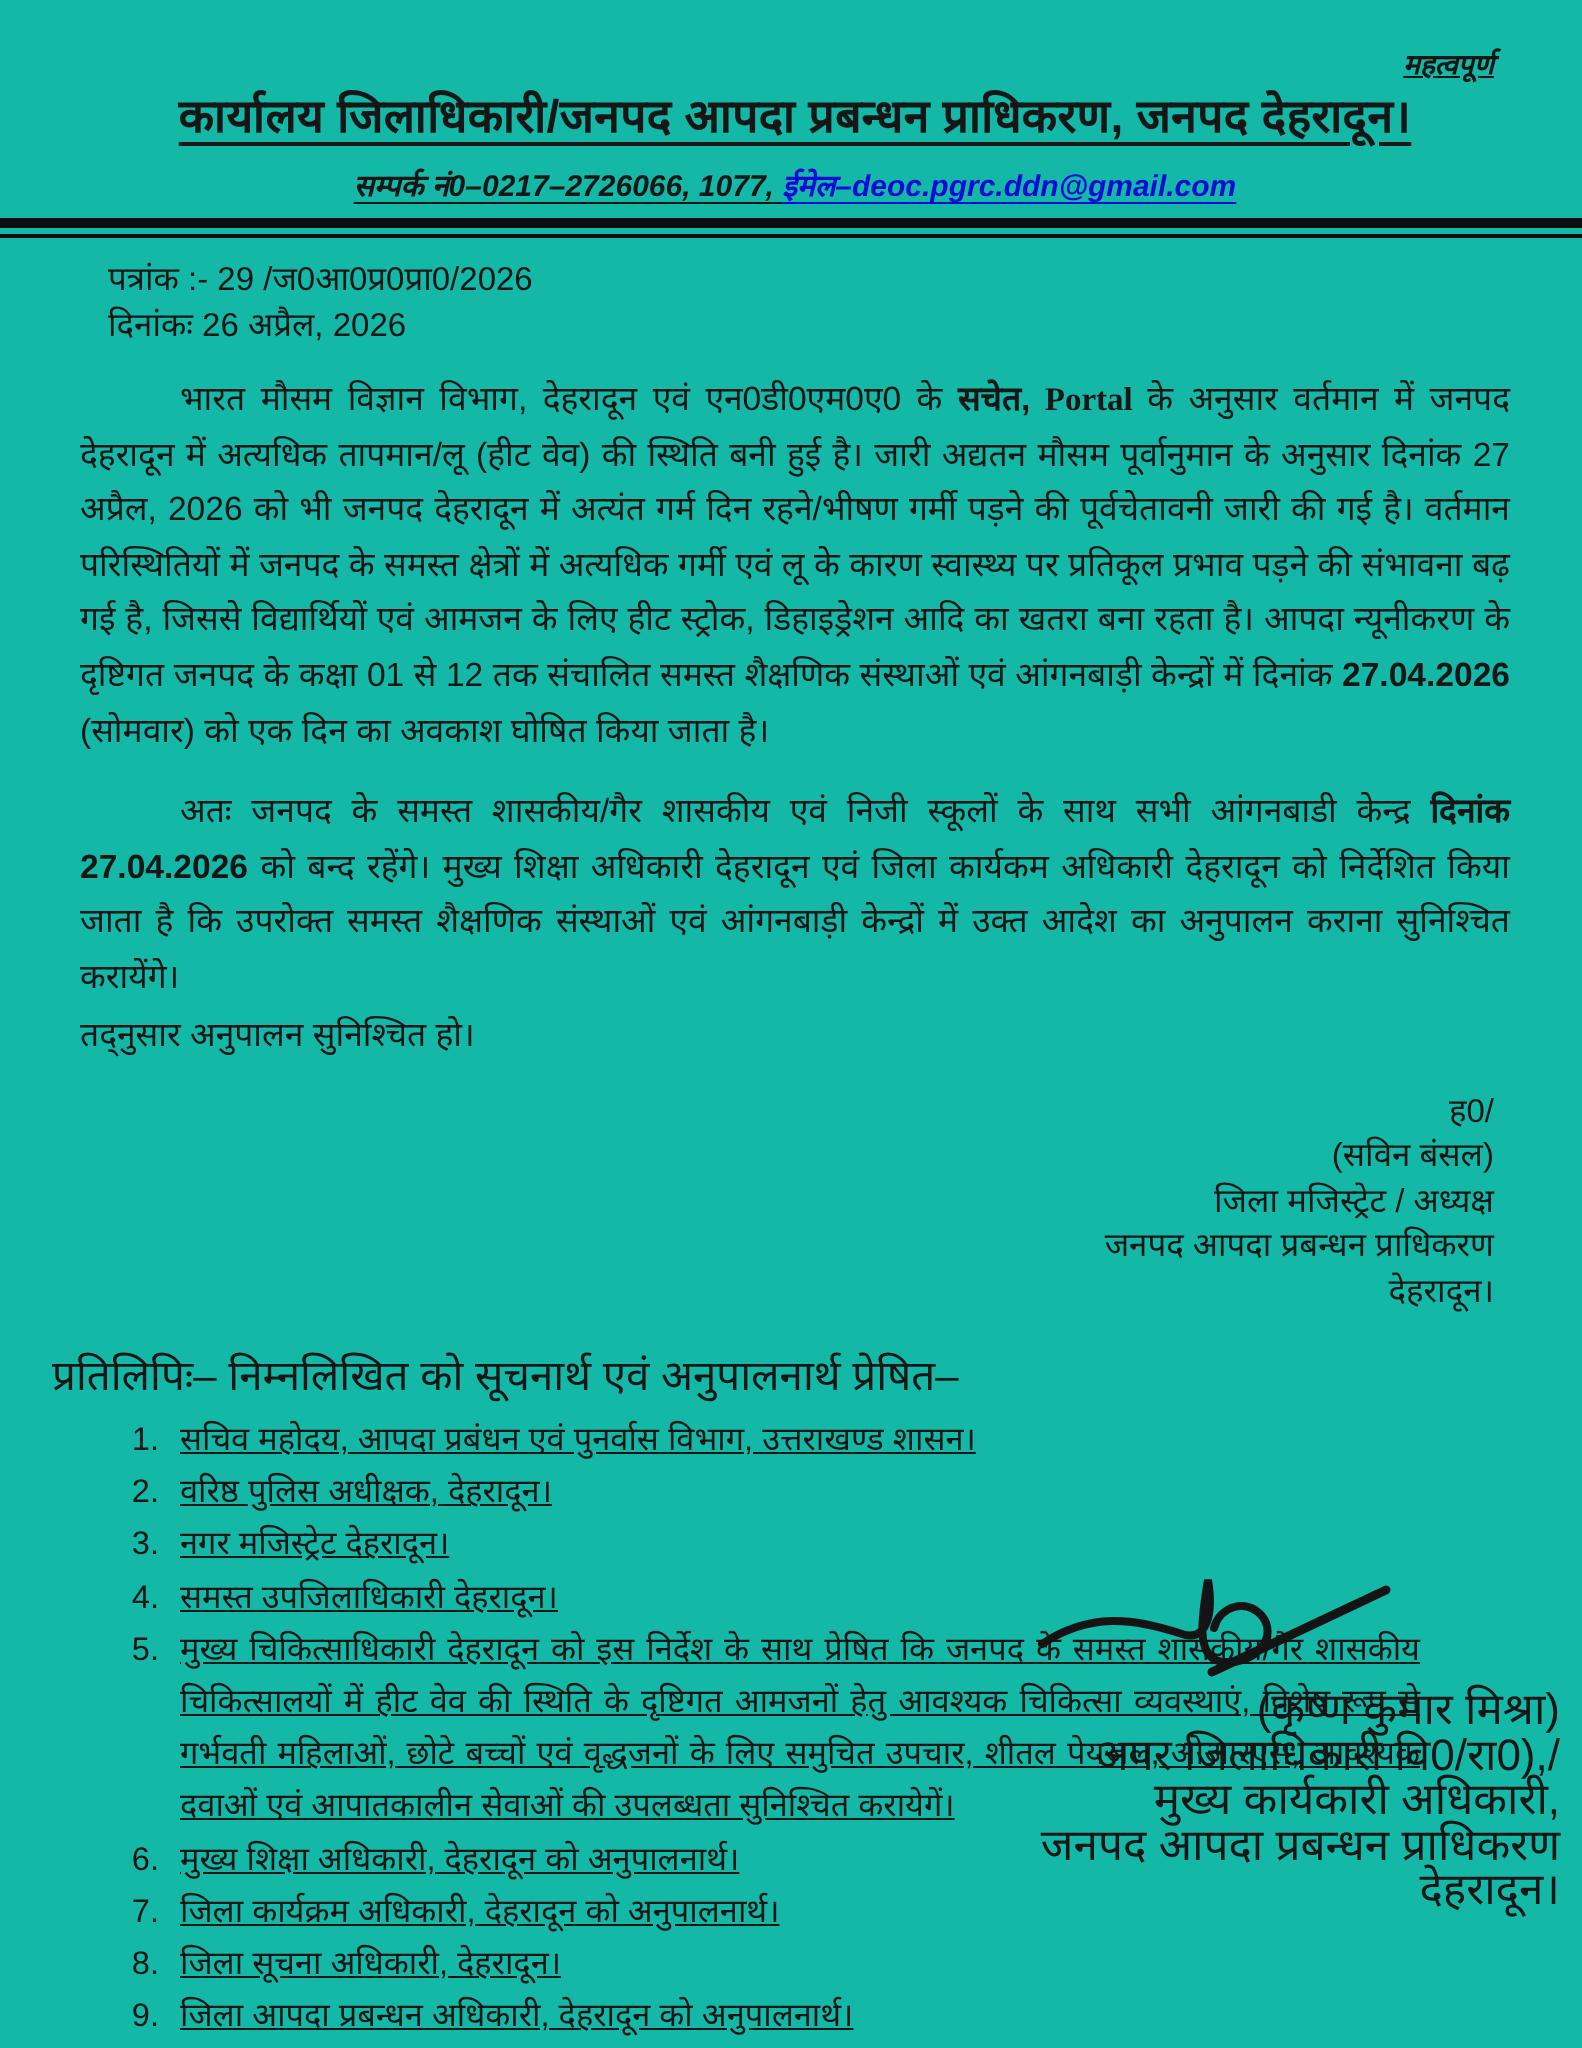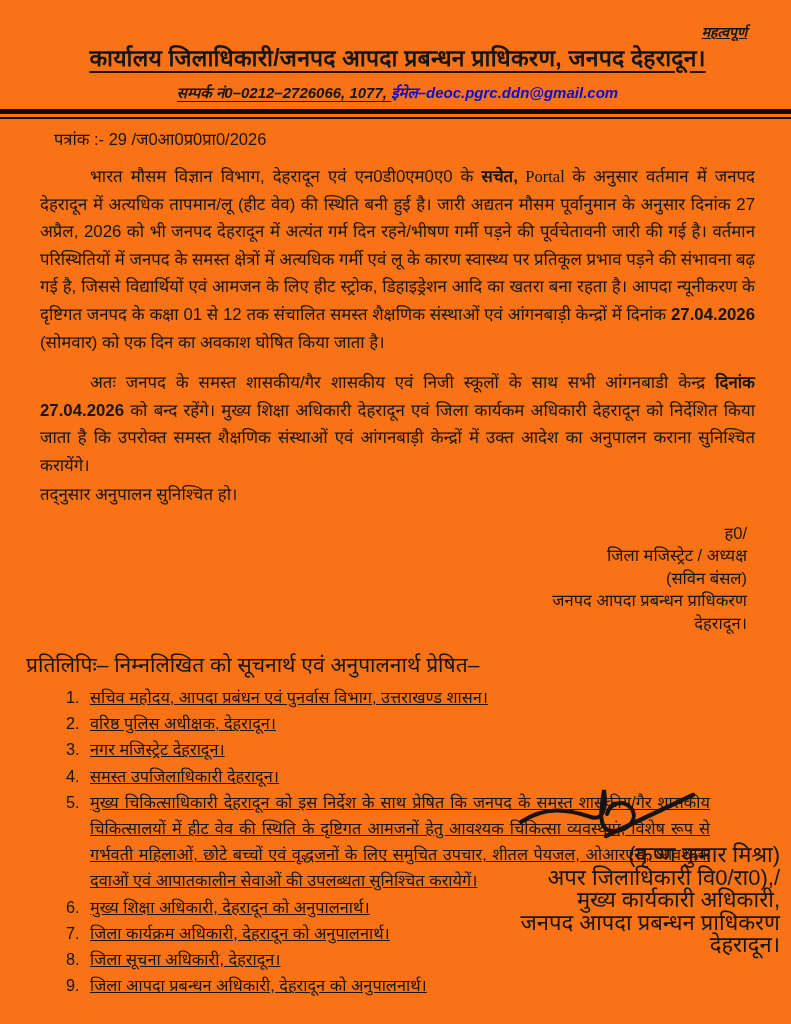--- a/index.html
+++ b/index.html
@@ -1,20 +1,20 @@
 <!DOCTYPE html>
 <html lang="hi"><head>
 <meta charset="utf-8">
 <style>
   html,body{margin:0;padding:0;background:#e8e8e8;}
   .page{
     position:relative;
     width:791px;height:1024px;
     margin:0 auto;
-    background:#f97316;
+    background:#14b8a6;
     color:#161616;
     font-family:"Liberation Sans", sans-serif;
     overflow:hidden;
     box-sizing:border-box;
     padding:22px 36px 0 40px;
   }
   
   .tag{
     text-align:right;
     font-size:14px;font-weight:bold;font-style:italic;
@@ -29,21 +29,21 @@
     text-underline-offset:5px;
     text-decoration-thickness:2px;
     letter-spacing:0.2px;
   }
   .contact-line{
     text-align:center;
     font-size:15px;font-weight:bold;font-style:italic;
     margin-top:9px;
   }
   .contact-line .black{ text-decoration:underline; text-underline-offset:3px;}
-  .contact-line .mail{ text-underline-offset:3px;}
+  .contact-line .mail{ text-decoration:underline; text-underline-offset:3px;}
   .rule{
     margin:7px -36px 0 -40px;
     border-top:5px solid #0d0d0d;
     border-bottom:2px solid #0d0d0d;
     height:3px;
   }
   
   .ref-row{
     display:flex;justify-content:space-between;align-items:baseline;
     font-size:16.5px;
@@ -63,21 +63,21 @@
   }
   
   .para{
     font-size:16.8px;
     line-height:27.6px;
     text-align:justify;
     margin:13px 0 0 0;
     text-indent:50px;
   }
   .para b{font-weight:bold;}
-  .latin{font-family:"Liberation Serif", serif;font-weight:normal;font-size:16.5px;}
+  .latin{font-family:"Liberation Serif", serif;font-weight:bold;font-size:16.5px;}
   .bold-tail{
     font-size:16.8px;line-height:27px;font-weight:normal;
     margin:1px 0 0 0;
   }
   
   .sig1{
     width:330px;
     margin:14px 8px 0 auto;
     text-align:right;
     font-size:16.5px;
@@ -116,40 +116,41 @@
 
 <div class="page">
 
   <div class="tag">
     <span>महत्वपूर्ण</span>
   </div>
 
   <div class="letterhead-title">कार्यालय जिलाधिकारी/जनपद आपदा प्रबन्धन प्राधिकरण, जनपद देहरादून।</div>
 
   <div class="contact-line">
-    <span class="black">सम्पर्क नं0–0212–2726066, 1077, </span><a class="mail" style="color:#0b0bd6;cursor:pointer;">ईमेल–deoc.pgrc.ddn@gmail.com</a>
+    <span class="black">सम्पर्क नं0–0217–2726066, 1077, </span><a class="mail" style="color:#0b0bd6;cursor:pointer;">ईमेल–deoc.pgrc.ddn@gmail.com</a>
   </div>
 
   <div class="rule"></div>
 
   <div class="ref-row">
     <span>पत्रांक :- 29  /ज0आ0प्र0प्रा0/2026</span>
+    <span>दिनांकः  26  अप्रैल,  2026</span>
   </div>
 
 
   <p class="para"><span>भारत मौसम विज्ञान विभाग, देहरादून एवं एन0डी0एम0ए0 के </span><b>सचेत,</b><span class="latin"> Portal </span><span>के अनुसार वर्तमान में जनपद देहरादून में अत्यधिक तापमान/लू (हीट वेव) की स्थिति बनी हुई है। जारी अद्यतन मौसम पूर्वानुमान के अनुसार दिनांक 27 अप्रैल, 2026 को भी जनपद देहरादून में अत्यंत गर्म दिन रहने/भीषण गर्मी पड़ने की पूर्वचेतावनी जारी की गई है। वर्तमान परिस्थितियों में जनपद के समस्त क्षेत्रों में अत्यधिक गर्मी एवं लू के कारण स्वास्थ्य पर प्रतिकूल प्रभाव पड़ने की संभावना बढ़ गई है, जिससे विद्यार्थियों एवं आमजन के लिए हीट स्ट्रोक, डिहाइड्रेशन आदि का खतरा बना रहता है। आपदा न्यूनीकरण के दृष्टिगत जनपद के कक्षा 01 से 12 तक संचालित समस्त शैक्षणिक संस्थाओं एवं आंगनबाड़ी केन्द्रों में दिनांक </span><b>27.04.2026</b><span> (सोमवार) को एक दिन का अवकाश घोषित किया जाता है।</span></p>
 
   <p class="para"><span>अतः जनपद के समस्त शासकीय/गैर शासकीय एवं निजी स्कूलों के साथ सभी आंगनबाडी केन्द्र </span><b>दिनांक 27.04.2026</b><span> को बन्द रहेंगे। मुख्य शिक्षा अधिकारी देहरादून एवं जिला कार्यकम अधिकारी देहरादून को निर्देशित किया जाता है कि उपरोक्त समस्त शैक्षणिक संस्थाओं एवं आंगनबाड़ी केन्द्रों में उक्त आदेश का अनुपालन कराना सुनिश्चित करायेंगे।</span></p>
 
   <p class="bold-tail">तद्नुसार अनुपालन सुनिश्चित हो।</p>
 
   <div class="sig1">
     <div>ह0/</div>
+    <div>(सविन बंसल)</div>
     <div>जिला मजिस्ट्रेट / अध्यक्ष</div>
-    <div>(सविन बंसल)</div>
     <div>जनपद आपदा प्रबन्धन प्राधिकरण</div>
     <div>देहरादून।</div>
   </div>
 
   <div class="copies">
     <div class="copies-heading">प्रतिलिपिः– निम्नलिखित को सूचनार्थ एवं अनुपालनार्थ प्रेषित–</div>
     <ol class="copy-list">
       <li>सचिव महोदय, आपदा प्रबंधन एवं पुनर्वास विभाग, उत्तराखण्ड शासन।</li>
       <li>वरिष्ठ पुलिस अधीक्षक, देहरादून।</li>
       <li>नगर मजिस्ट्रेट देहरादून।</li>

